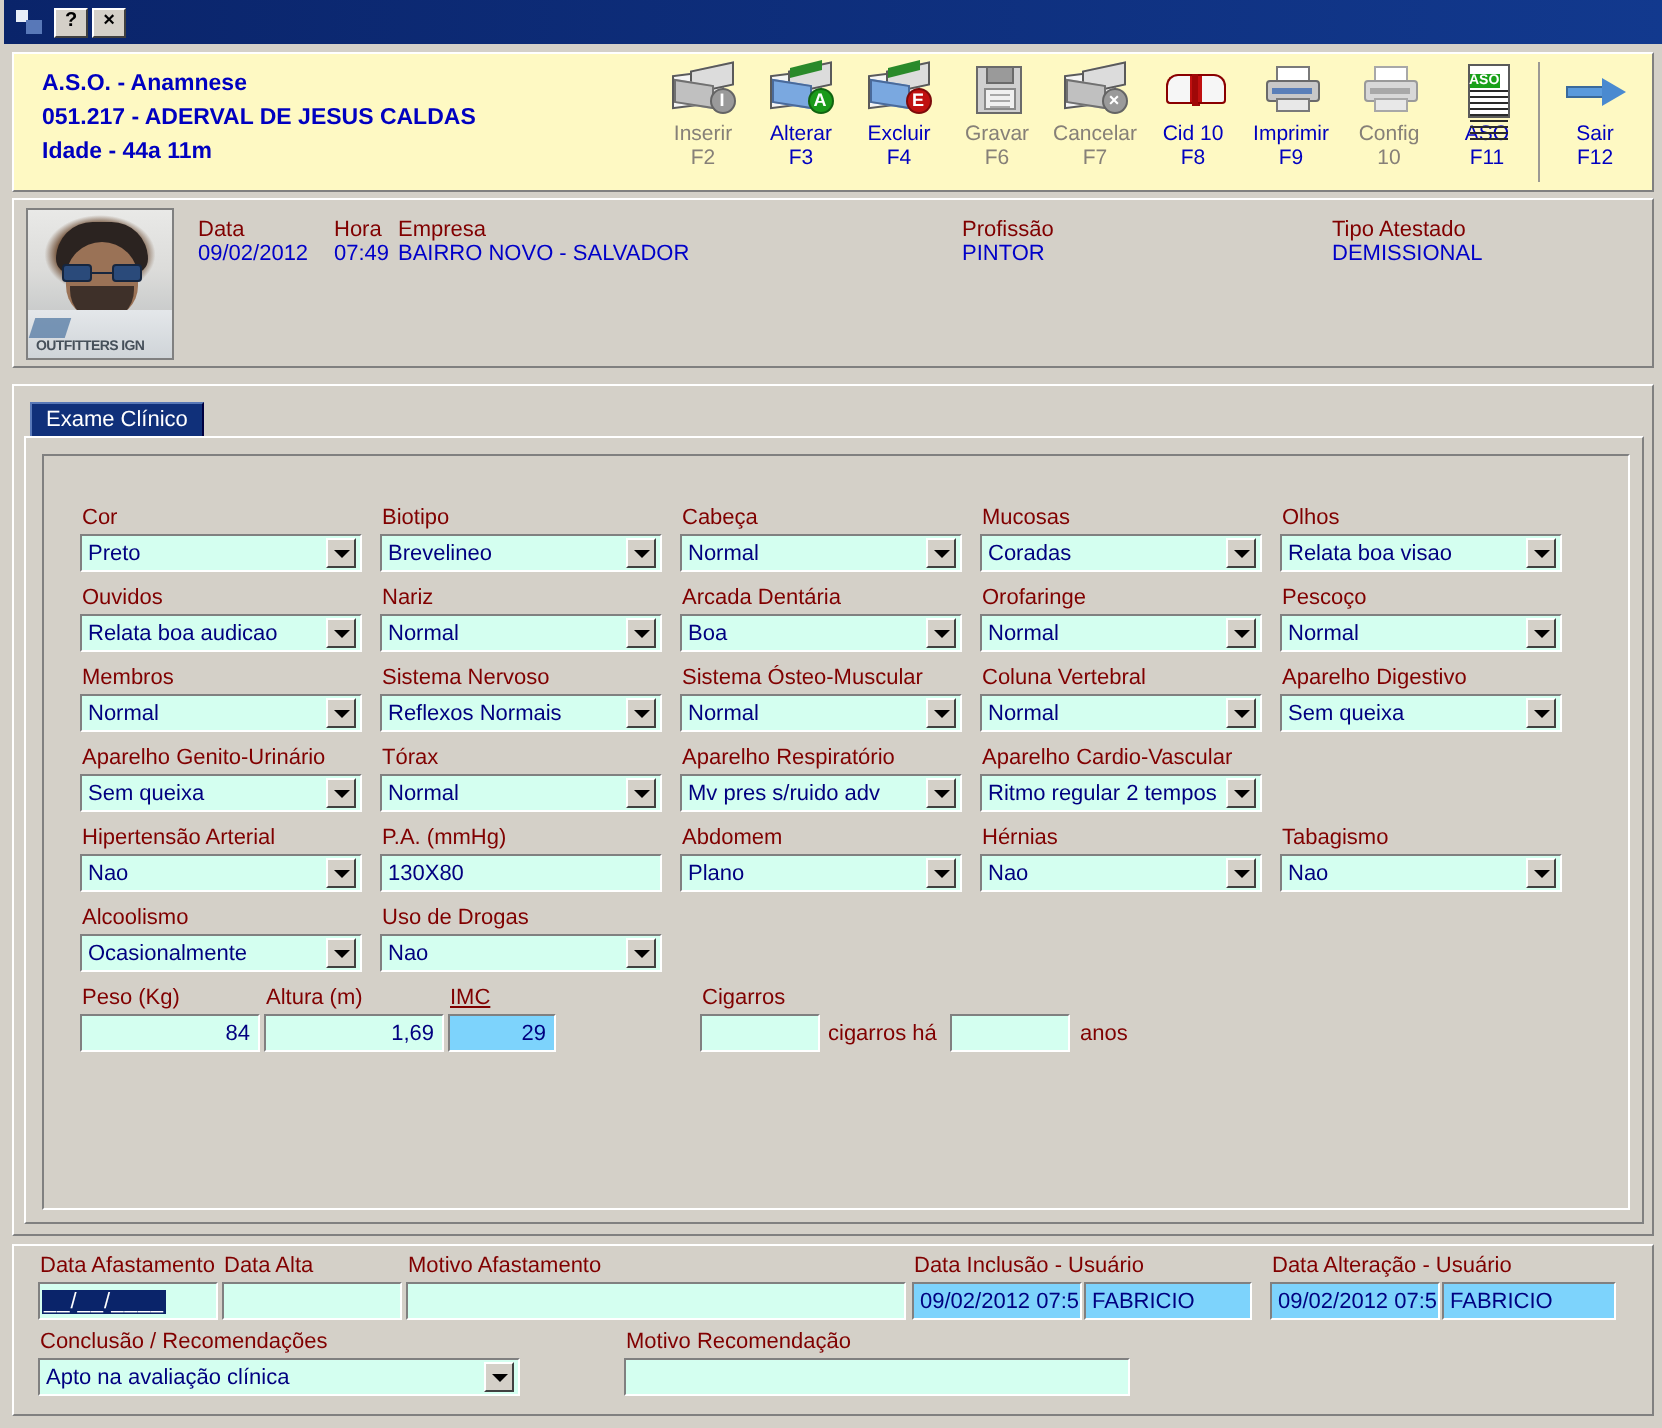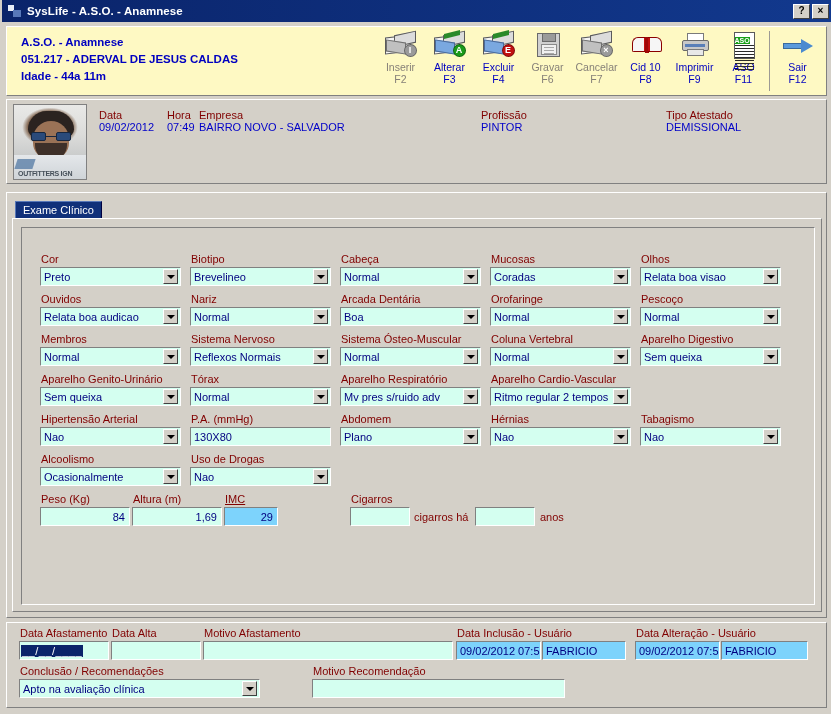--- a/index.html
+++ b/index.html
@@ -262,21 +262,20 @@
 </head>
 <body>
 
 <div class="app">
 
   <div class="titlebar">
     <span class="tb-icon">
         <i class="a"></i>
         <i class="b"></i>
       </span>
-    <span class="tb-title">SysLife - A.S.O. - Anamnese</span>
     <span class="tb-btns">
       <span class="tb-btn">?</span>
       <span class="tb-btn">×</span>
     </span>
   </div>
 
   <div class="headerpanel">
     <div class="hdr-lines">
       <div>A.S.O. - Anamnese</div>
       <div>051.217 - ADERVAL DE JESUS CALDAS</div>
@@ -362,20 +361,32 @@
           <span class="ico">
             <span class="ic-print">
               <span class="pap"></span>
               <span class="body"></span>
               <span class="slot"></span>
               <span class="out"></span>
             </span>
           </span>
           <span class="lbl">Imprimir</span>
           <span class="key">F9</span>
+        </div>
+        <div class="tbtn disabled">
+          <span class="ico">
+            <span class="ic-print gray">
+              <span class="pap"></span>
+              <span class="body"></span>
+              <span class="slot"></span>
+              <span class="out"></span>
+            </span>
+          </span>
+          <span class="lbl">Config</span>
+          <span class="key">10</span>
         </div>
         <div class="tbtn">
           <span class="ico">
             <span class="ic-aso"><span class="gh">ASO</span><span class="ln"><i></i><i></i><i></i><i></i><i></i><i></i><i></i><i></i><i></i></span></span>
           </span>
           <span class="lbl">ASO</span>
           <span class="key">F11</span>
         </div>
         <span class="tsep"></span>
         <div class="tbtn">

